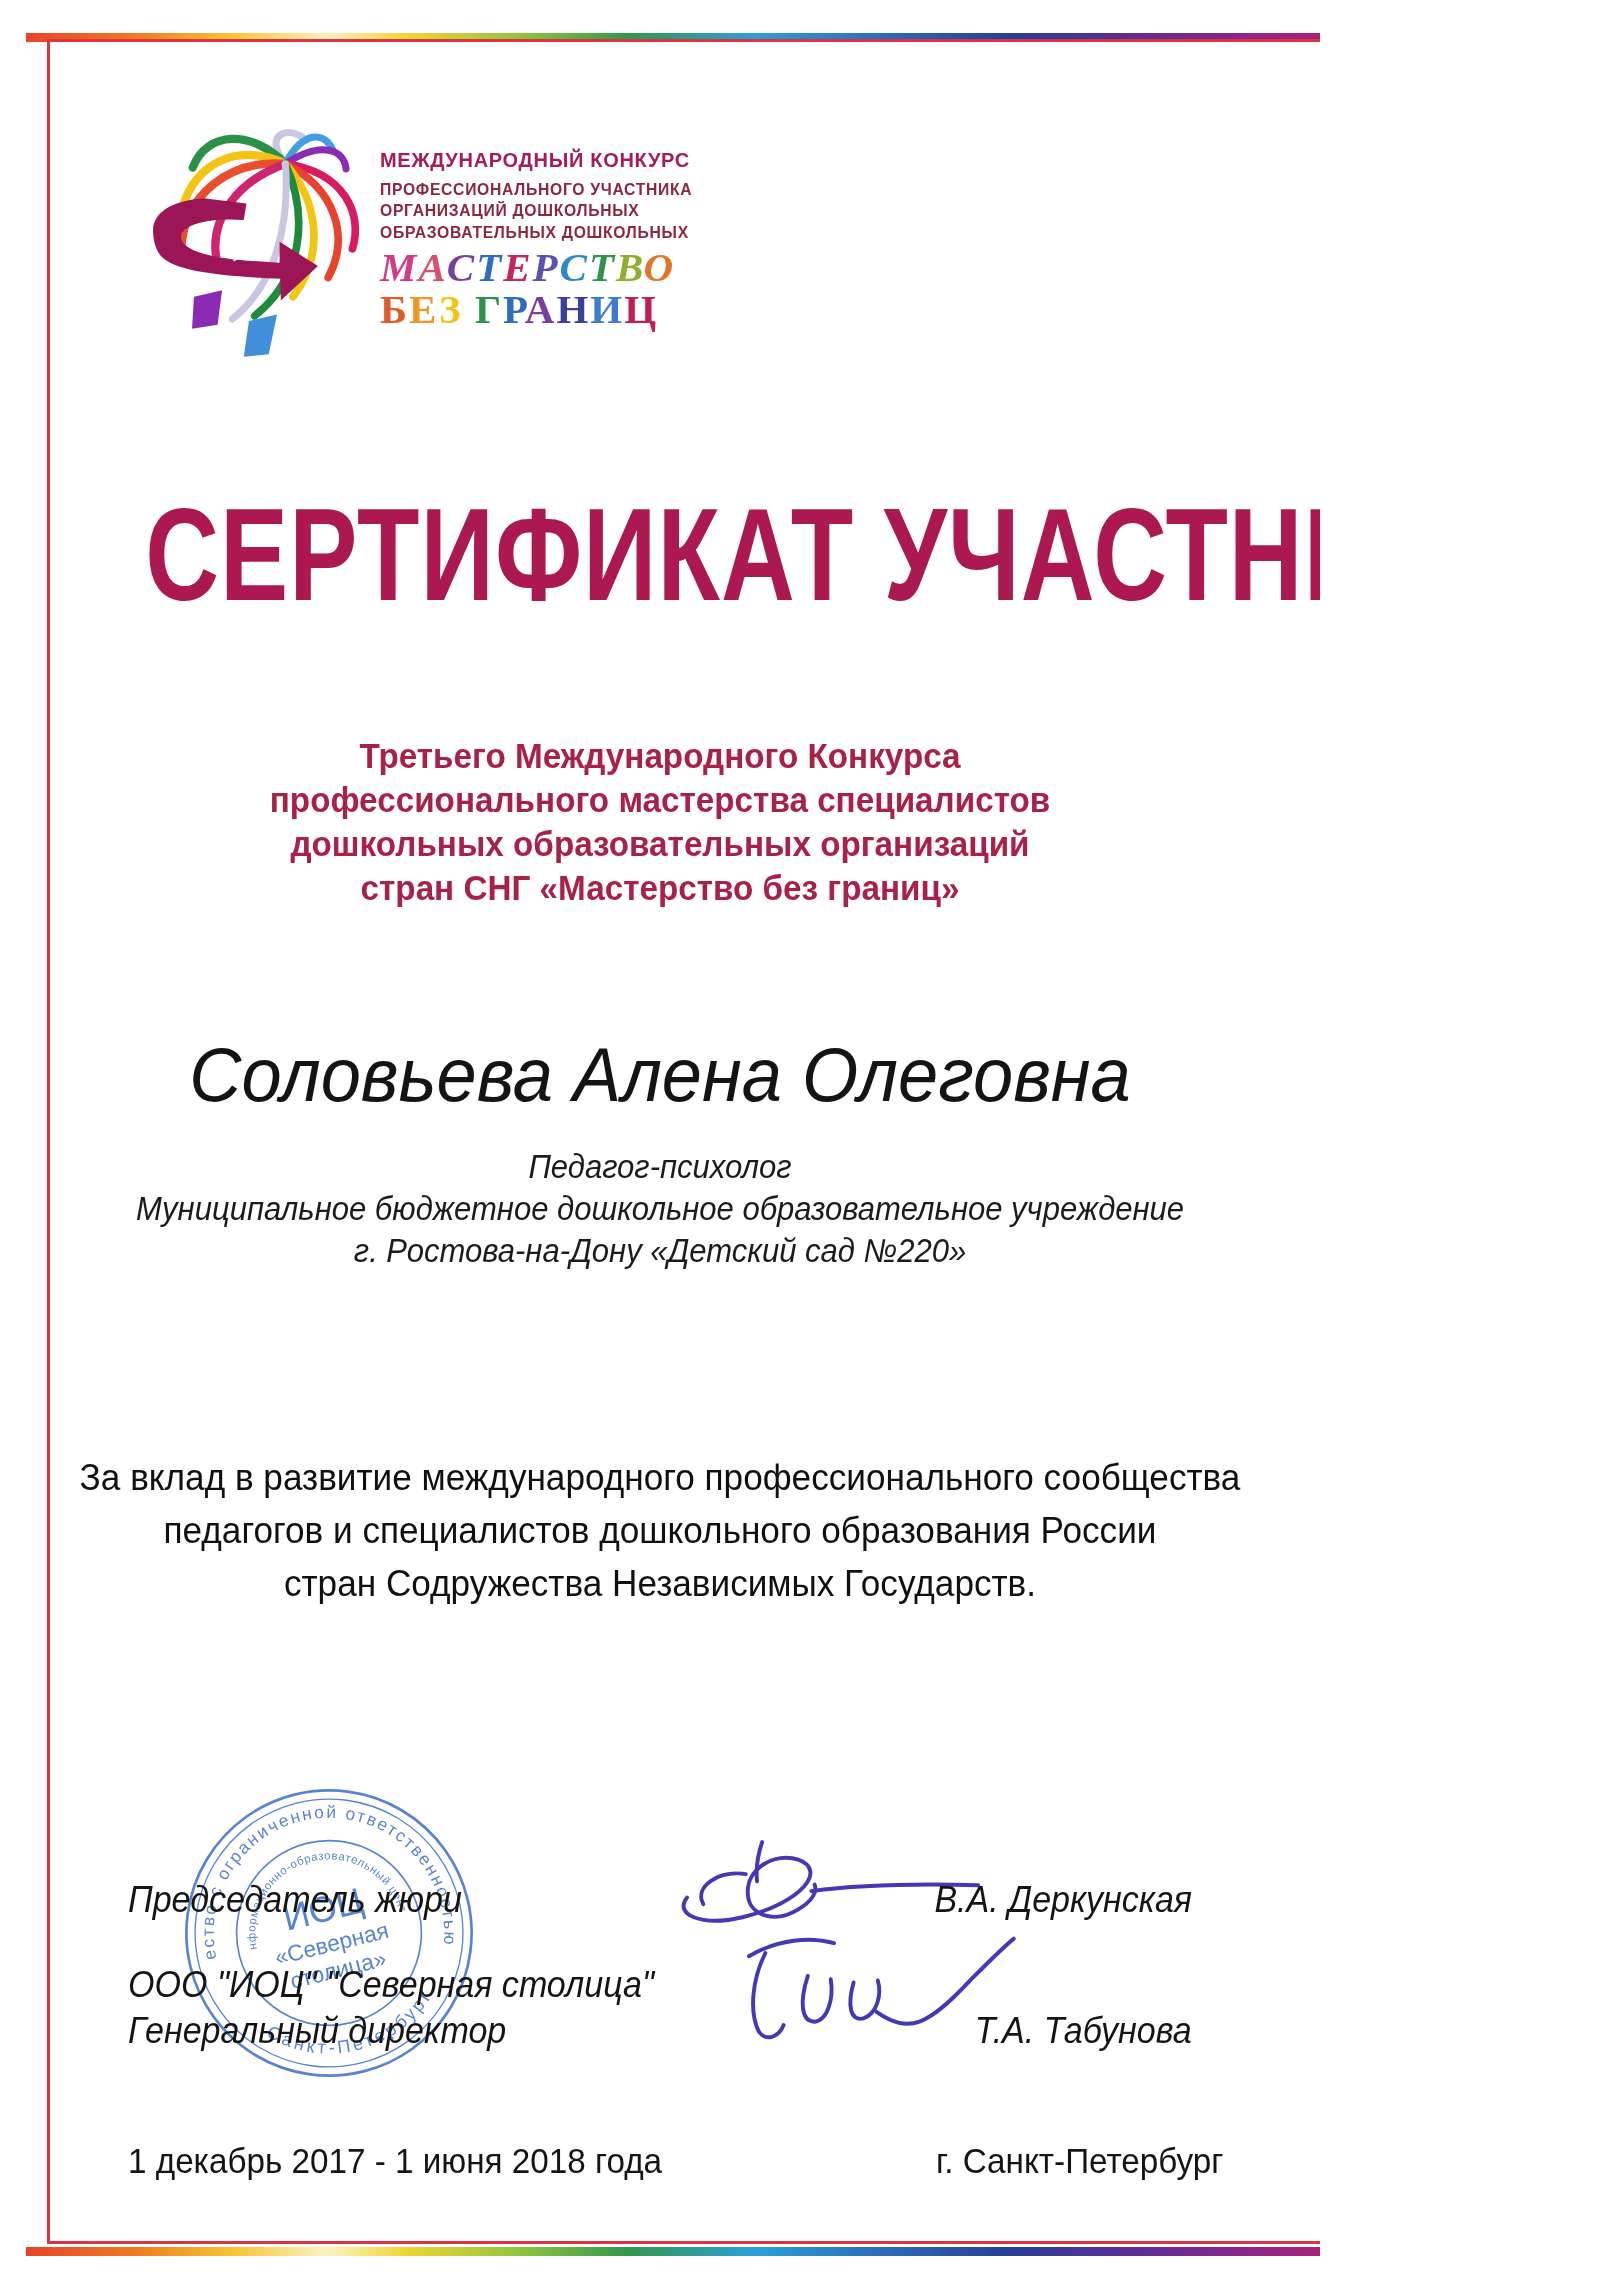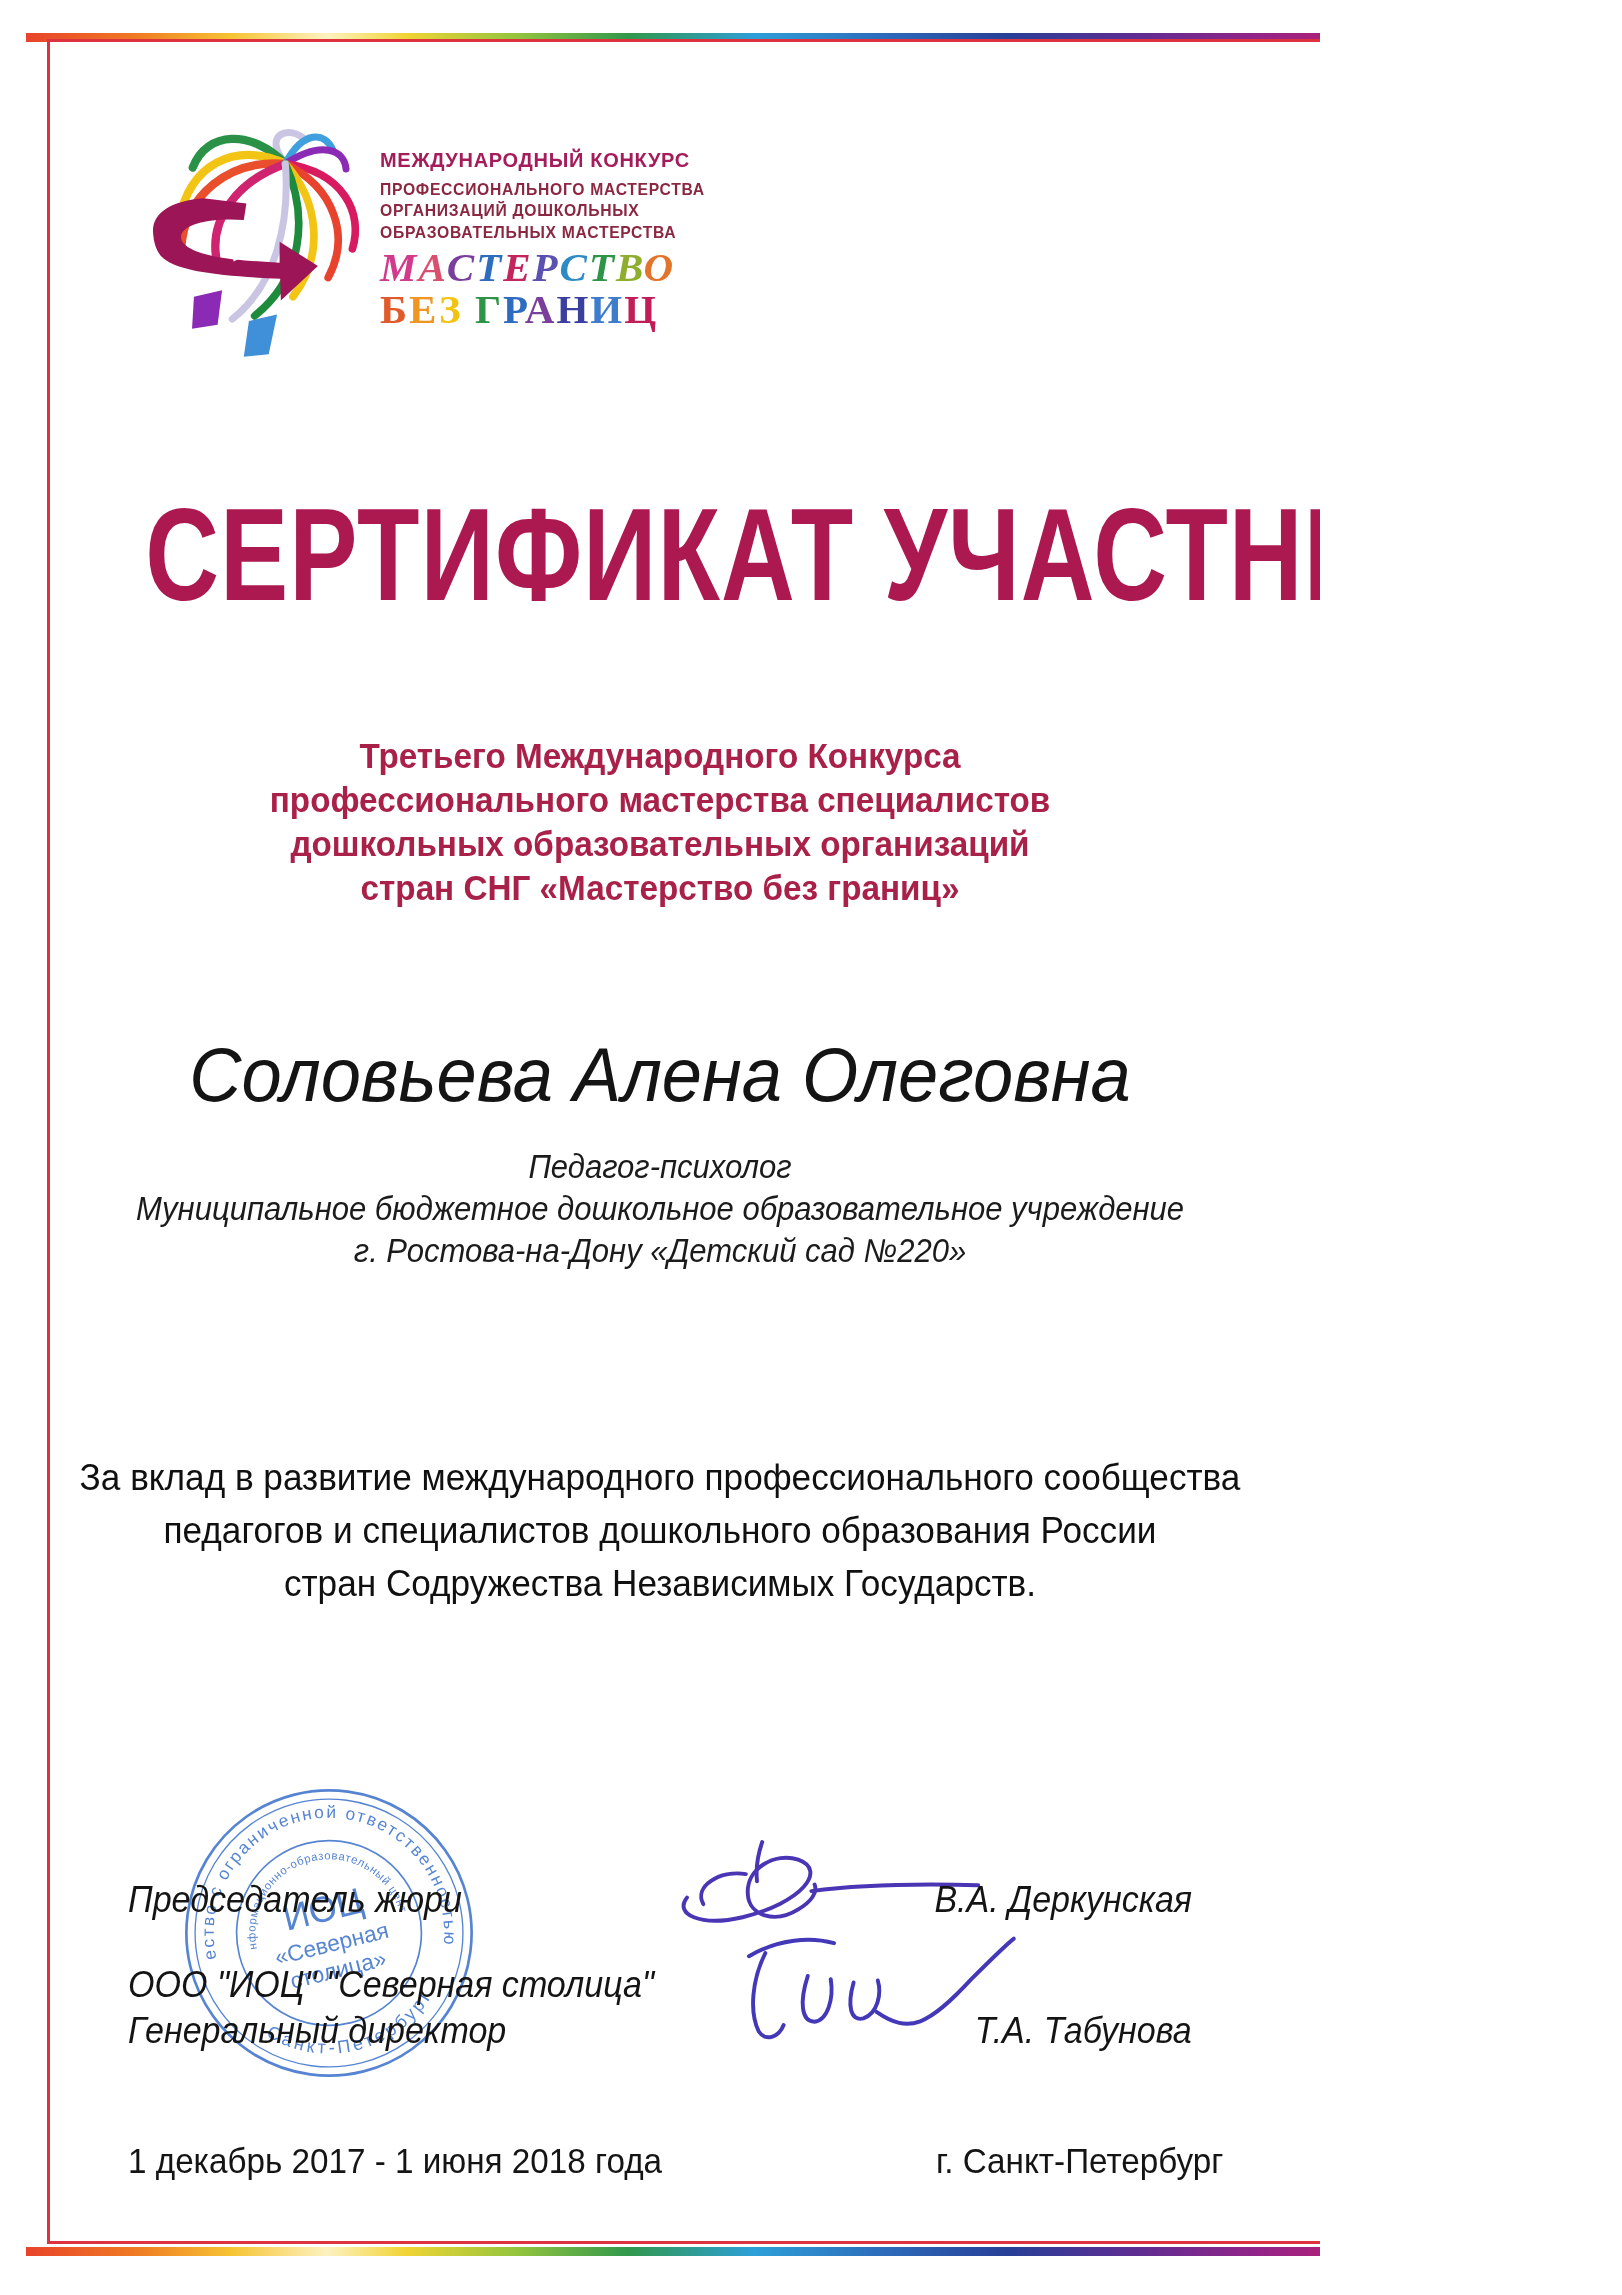--- a/index.html
+++ b/index.html
@@ -115,23 +115,23 @@
              C 185,176 134,184 130,204 C 126,226 175,240 240,244
              L 284,247 L 284,214 L 344,252 L 286,306 L 285,272
              C 200,268 120,262 98,236 C 90,226 87,214 86,200 Z" fill="#9c1657"></path>
     <path d="M205,193 L 272,214 L 212,245 Z" fill="#ffffff"></path>
     <path d="M150,300 L 194,290 L 187,344 L 147,350 Z" fill="#8b2bb5"></path>
     <path d="M236,338 L 280,328 L 267,390 L 228,394 Z" fill="#3f8fd9"></path>
   </svg>
 
   <div class="logo-text">
     <p class="logo-line1">МЕЖДУНАРОДНЫЙ КОНКУРС</p>
-    <p class="logo-sub">ПРОФЕССИОНАЛЬНОГО МАСТЕРСТВА</p>
+    <p class="logo-sub">ПРОФЕССИОНАЛЬНОГО УЧАСТНИКА</p>
     <p class="logo-sub">ОРГАНИЗАЦИЙ ДОШКОЛЬНЫХ</p>
-    <p class="logo-sub">ОБРАЗОВАТЕЛЬНЫХ МАСТЕРСТВА</p>
+    <p class="logo-sub">ОБРАЗОВАТЕЛЬНЫХ ДОШКОЛЬНЫХ</p>
     <p class="brand first"><span style="color: rgb(210, 58, 140);">М</span><span style="color: rgb(217, 79, 112);">А</span><span style="color: rgb(122, 63, 157);">С</span><span style="color: rgb(46, 108, 192);">Т</span><span style="color: rgb(194, 38, 92);">Е</span><span style="color: rgb(90, 81, 176);">Р</span><span style="color: rgb(45, 138, 196);">С</span><span style="color: rgb(47, 148, 71);">Т</span><span style="color: rgb(143, 174, 46);">В</span><span style="color: rgb(226, 116, 44);">О</span></p>
     <p class="brand"><span style="color: rgb(224, 90, 43);">Б</span><span style="color: rgb(239, 150, 35);">Е</span><span style="color: rgb(242, 196, 17);">З</span><span>&nbsp;</span><span style="color: rgb(47, 148, 71);">Г</span><span style="color: rgb(46, 108, 192);">Р</span><span style="color: rgb(122, 63, 157);">А</span><span style="color: rgb(59, 63, 158);">Н</span><span style="color: rgb(62, 124, 204);">И</span><span style="color: rgb(194, 29, 86);">Ц</span></p>
   </div>
 
   <div class="title">СЕРТИФИКАТ УЧАСТНИКА</div>
 
   <div class="subtitle">
     <div>Третьего Международного Конкурса</div>
     <div>профессионального мастерства специалистов</div>
     <div>дошкольных образовательных организаций</div>

